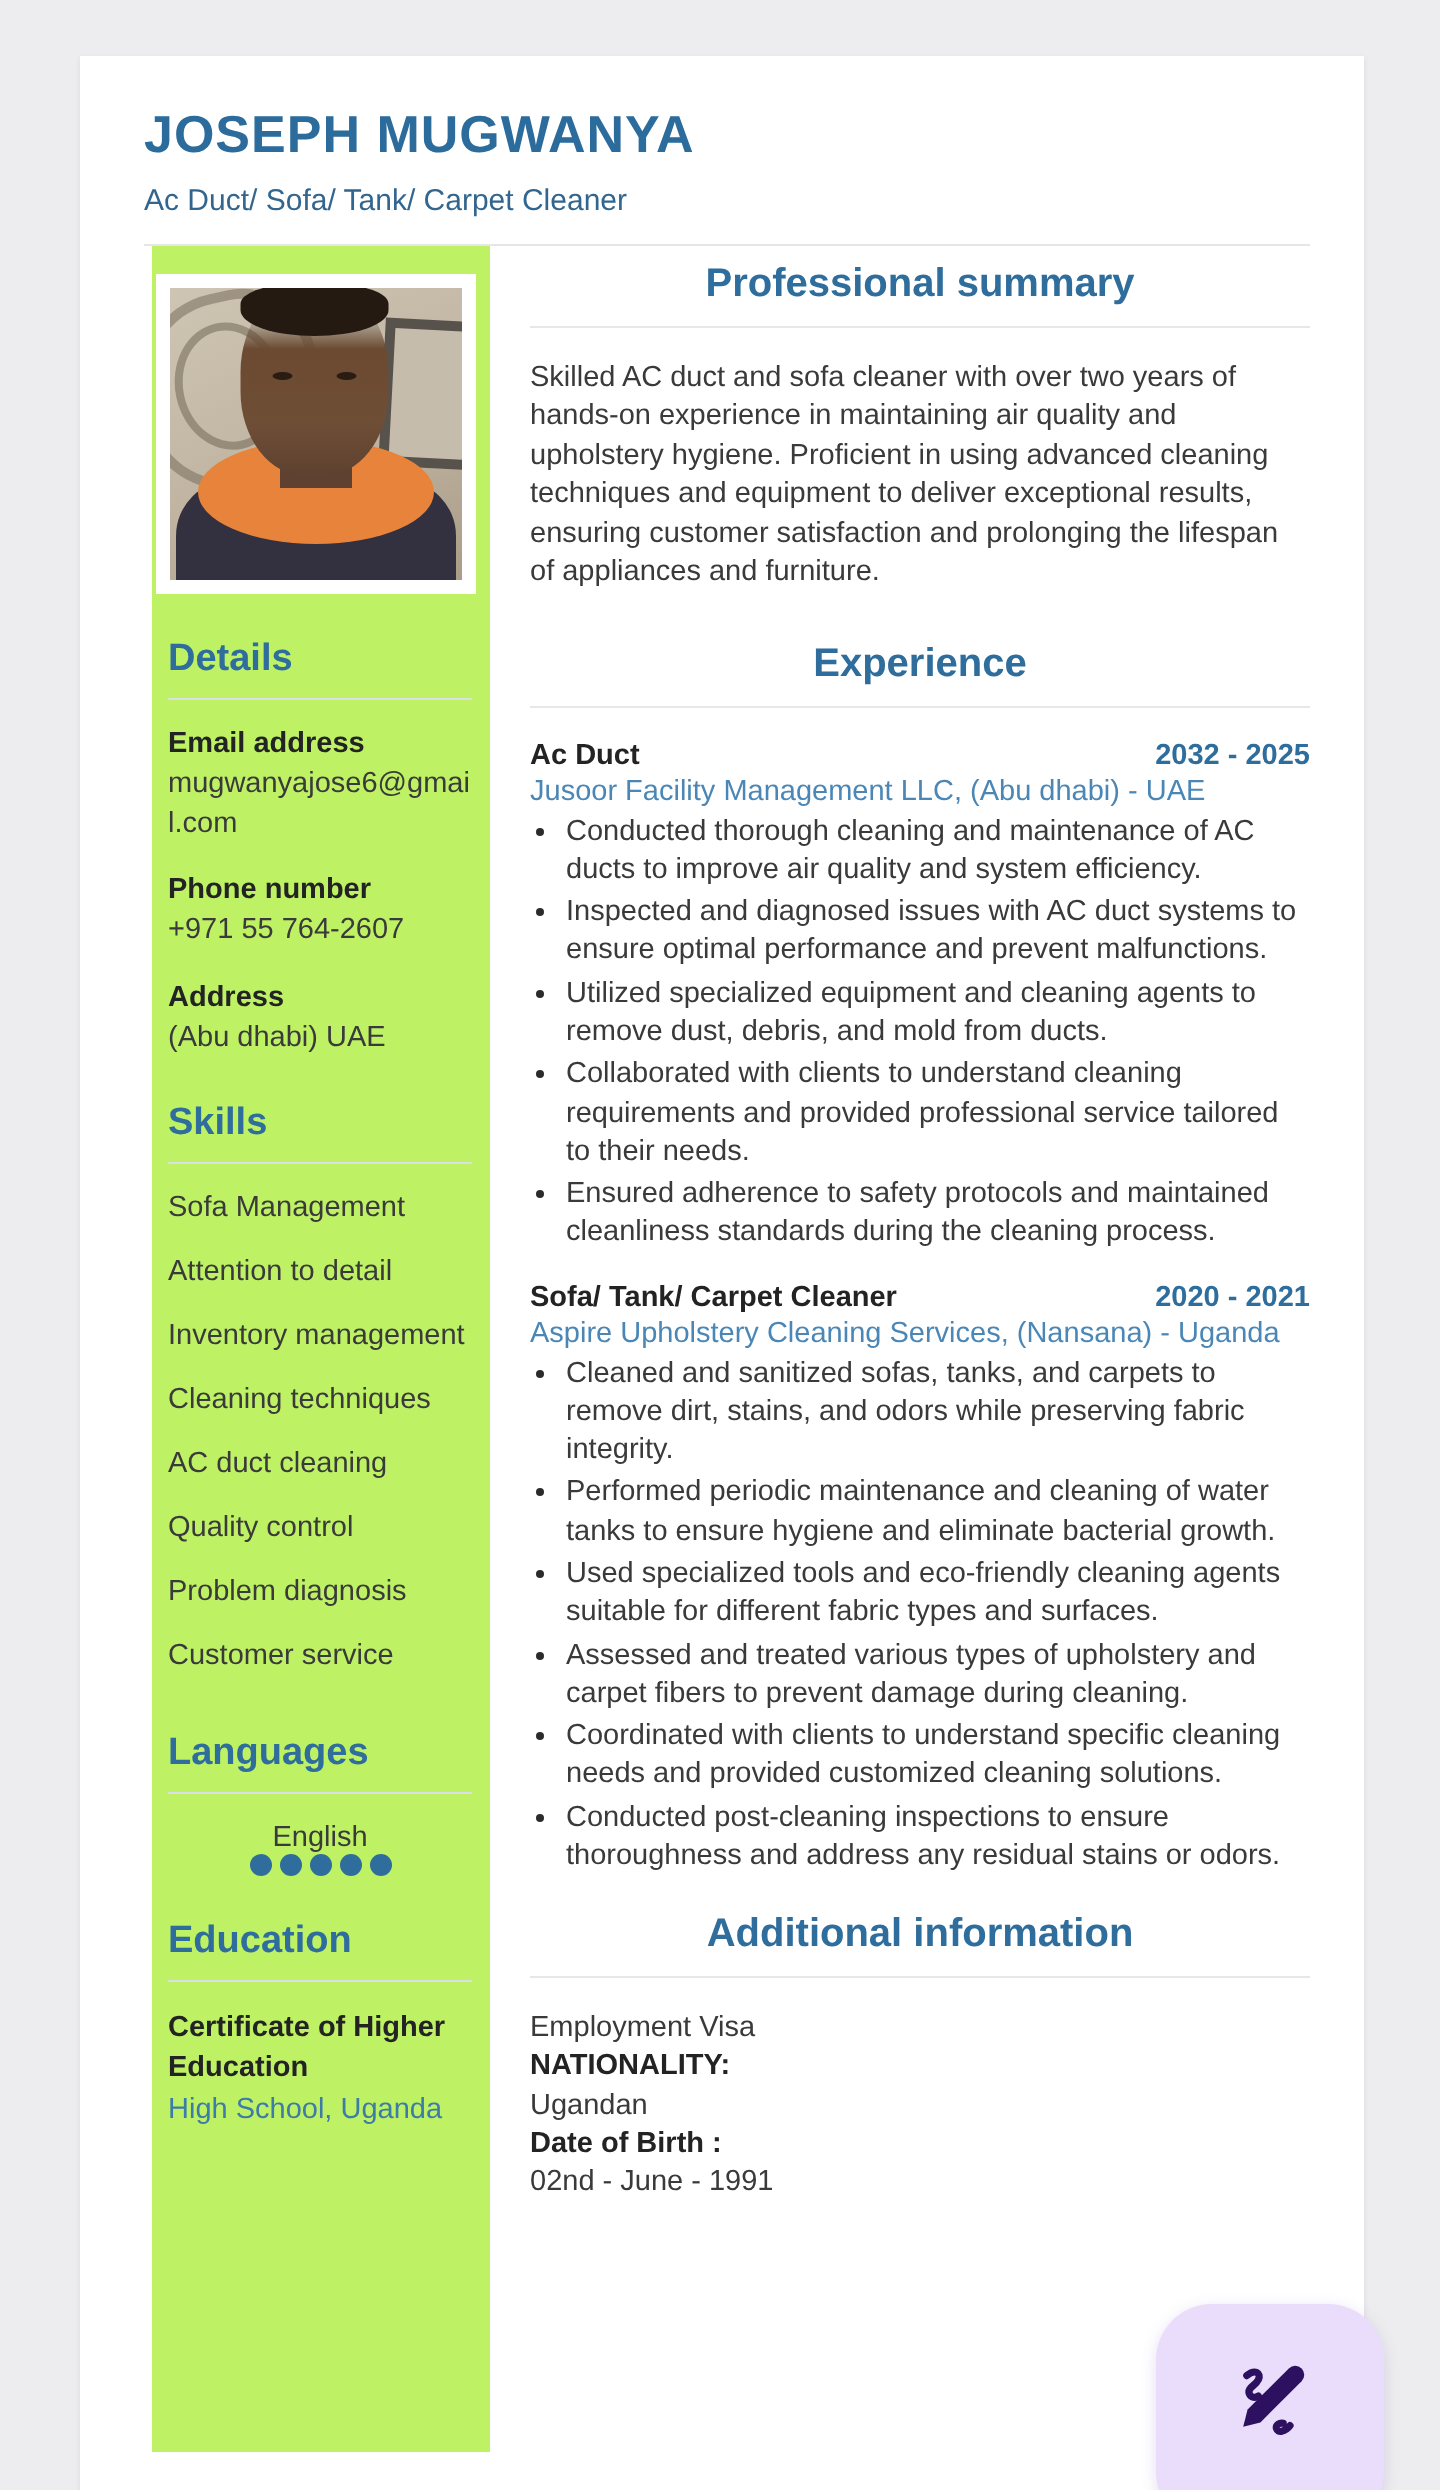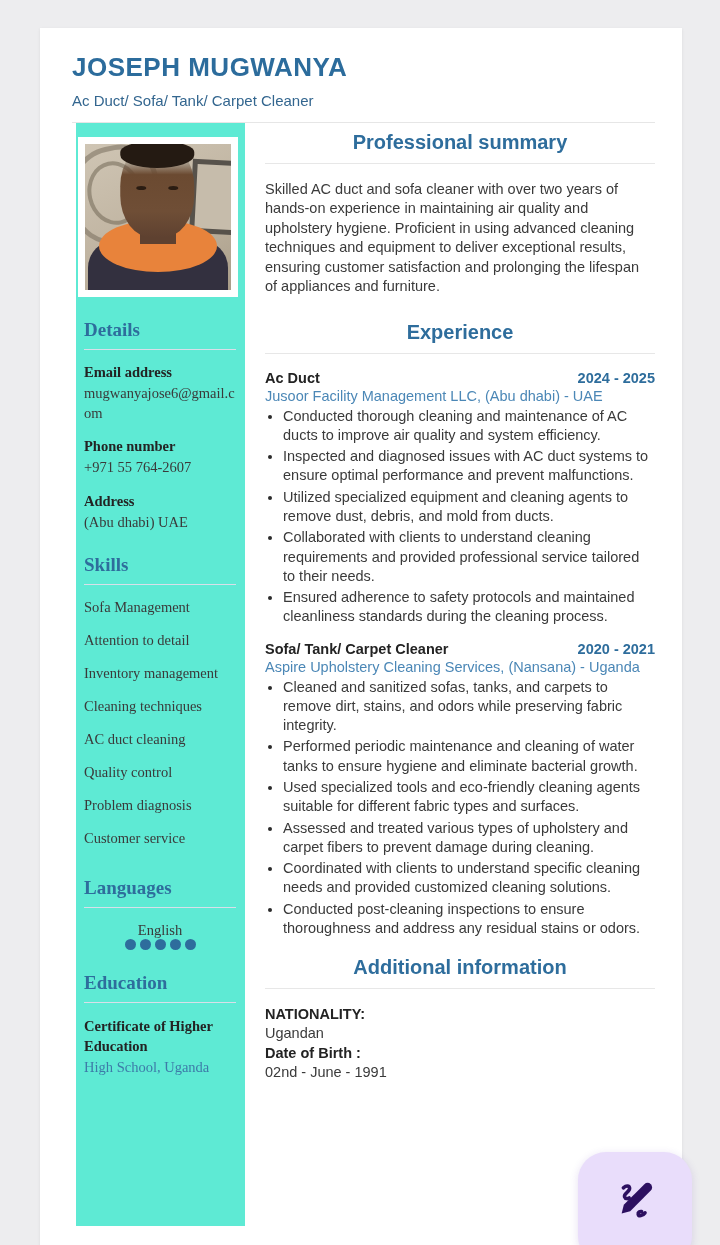--- a/index.html
+++ b/index.html
@@ -27,23 +27,22 @@
   }
   .candidate-sub {
     margin-top:9px; font-size:15px; color:#33668f;
   }
   .header-divider { margin-top:13px; border-bottom:1px solid #e6e6e6; }
 
   
   .columns { display:flex; margin:0 27px 0 36px; height:1103px; }
   .sidebar {
     width:169px; flex:0 0 169px;
-    background:#5eead4;
+    background:#bef264;
     padding:14px 9px 0 8px;
-    font-family:Liberation Serif, serif;
   }
   .main-col { flex:1; padding:8px 0 0 20px; }
 
   
   .photo-frame {
     width:160px; height:160px; background:#ffffff;
     padding:7px; margin-left:-6px;
   }
   .photo { position:relative; width:146px; height:146px; overflow:hidden; }
   .photo .wall { position:absolute; inset:0;
@@ -206,21 +205,21 @@
         <div class="m-heading" style="margin-top:0;">Professional summary</div>
         <div class="m-rule"></div>
         <p class="summary-text">Skilled AC duct and sofa cleaner with over two years of hands-on experience in maintaining air quality and upholstery hygiene. Proficient in using advanced cleaning techniques and equipment to deliver exceptional results, ensuring customer satisfaction and prolonging the lifespan of appliances and furniture.</p>
 
         <div class="m-heading">Experience</div>
         <div class="m-rule"></div>
 
         <div class="job">
           <div class="job-title-row">
             <span class="job-title">Ac Duct</span>
-            <span class="job-dates">2024 - 2025</span>
+            <span class="job-dates">2032 - 2025</span>
           </div>
           <div class="job-company">Jusoor Facility Management LLC, (Abu dhabi) - UAE</div>
           <ul class="job-bullets">
             <li>Conducted thorough cleaning and maintenance of AC ducts to improve air quality and system efficiency.</li>
             <li>Inspected and diagnosed issues with AC duct systems to ensure optimal performance and prevent malfunctions.</li>
             <li>Utilized specialized equipment and cleaning agents to remove dust, debris, and mold from ducts.</li>
             <li>Collaborated with clients to understand cleaning requirements and provided professional service tailored to their needs.</li>
             <li>Ensured adherence to safety protocols and maintained cleanliness standards during the cleaning process.</li>
           </ul>
         </div>
@@ -238,20 +237,21 @@
             <li>Assessed and treated various types of upholstery and carpet fibers to prevent damage during cleaning.</li>
             <li>Coordinated with clients to understand specific cleaning needs and provided customized cleaning solutions.</li>
             <li>Conducted post-cleaning inspections to ensure thoroughness and address any residual stains or odors.</li>
           </ul>
         </div>
 
         <div class="m-heading" style="margin-top:18px;">Additional information</div>
         <div class="m-rule"></div>
 
         <div class="addl-item">
+          <div class="addl-value">Employment Visa</div>
         </div>
         <div class="addl-item">
           <div class="addl-label">NATIONALITY:</div>
           <div class="addl-value">Ugandan</div>
         </div>
         <div class="addl-item">
           <div class="addl-label">Date of Birth :</div>
           <div class="addl-value">02nd - June - 1991</div>
         </div>
 

